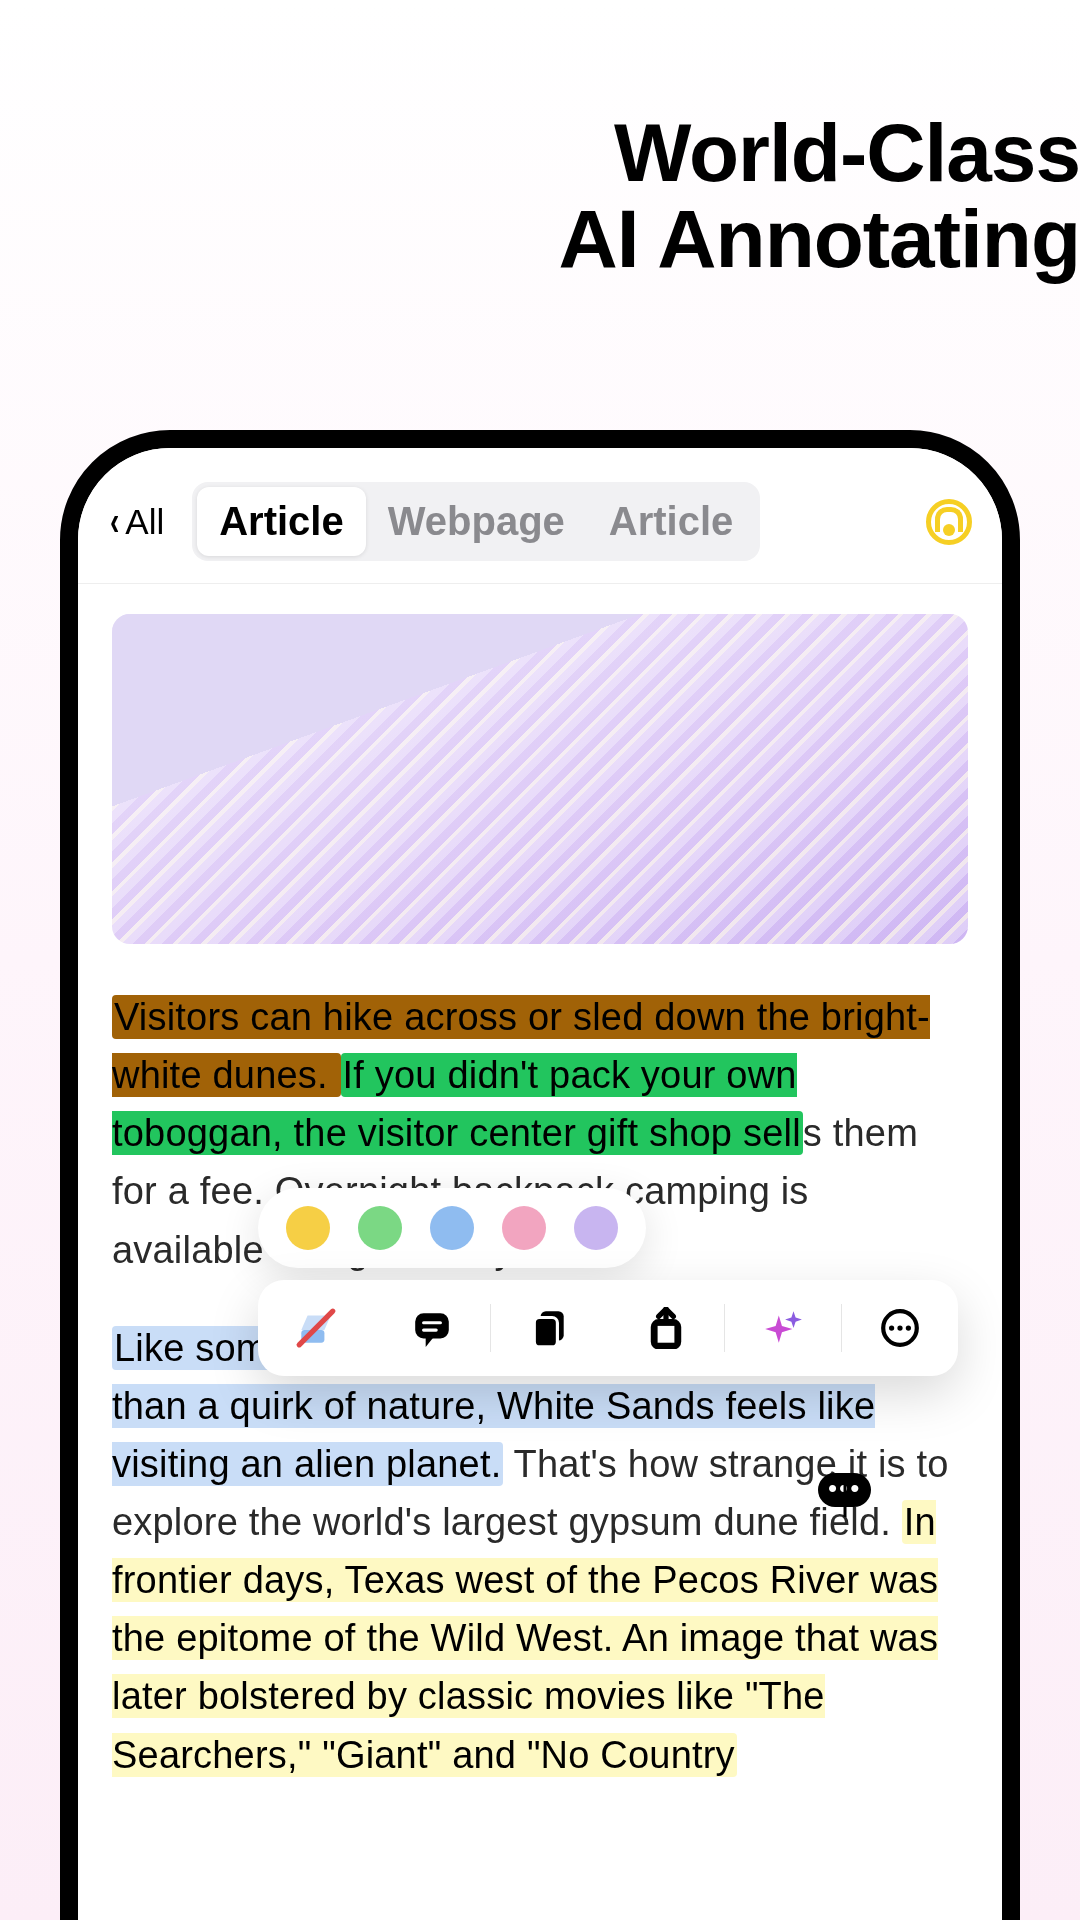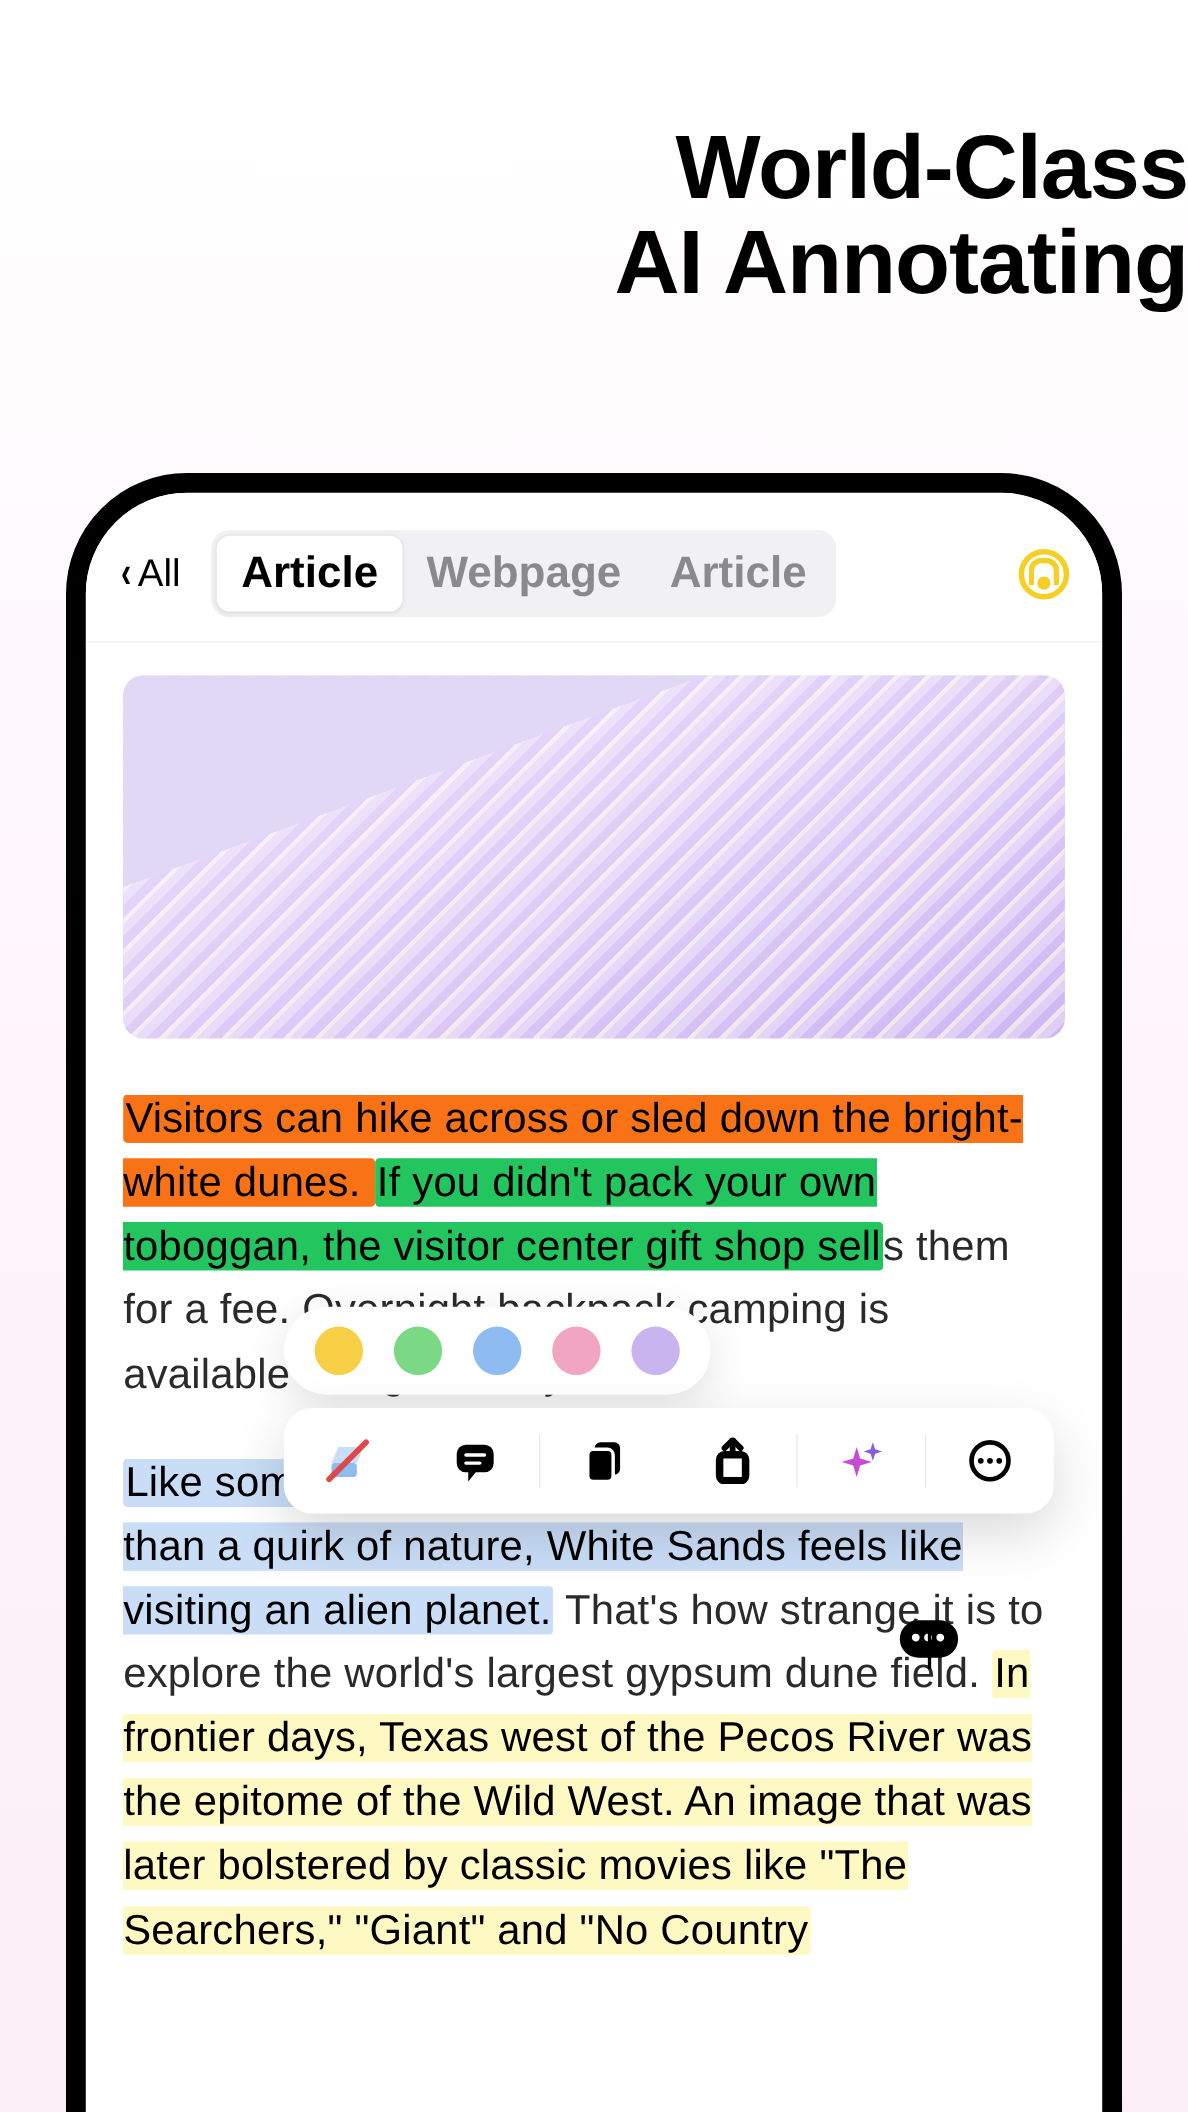--- a/index.html
+++ b/index.html
@@ -137,21 +137,21 @@
     line-height: 1.53;
     font-weight: 500;
     color: #2a2a2a;
     letter-spacing: 0.2px;
   }
   .body-text p { margin-bottom: 40px; }
   mark {
     border-radius: 4px;
     padding: 1px 2px;
   }
-  mark.h-yellow { background: #f97316; }
+  mark.h-yellow { background: #a16207; }
   mark.h-green  { background: #22c55e; }
   mark.h-blue   { background: #c9ddf7; }
   mark.h-pink   { background: #fef9c3; margin-top: 32px; }
 
   .popover-colors {
     position: absolute;
     left: 180px;
     top: 740px;
     background: #fff;
     border-radius: 50px;

